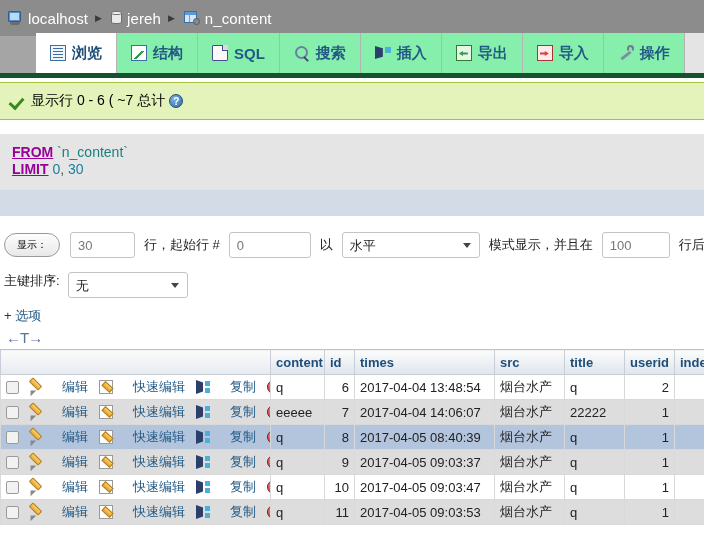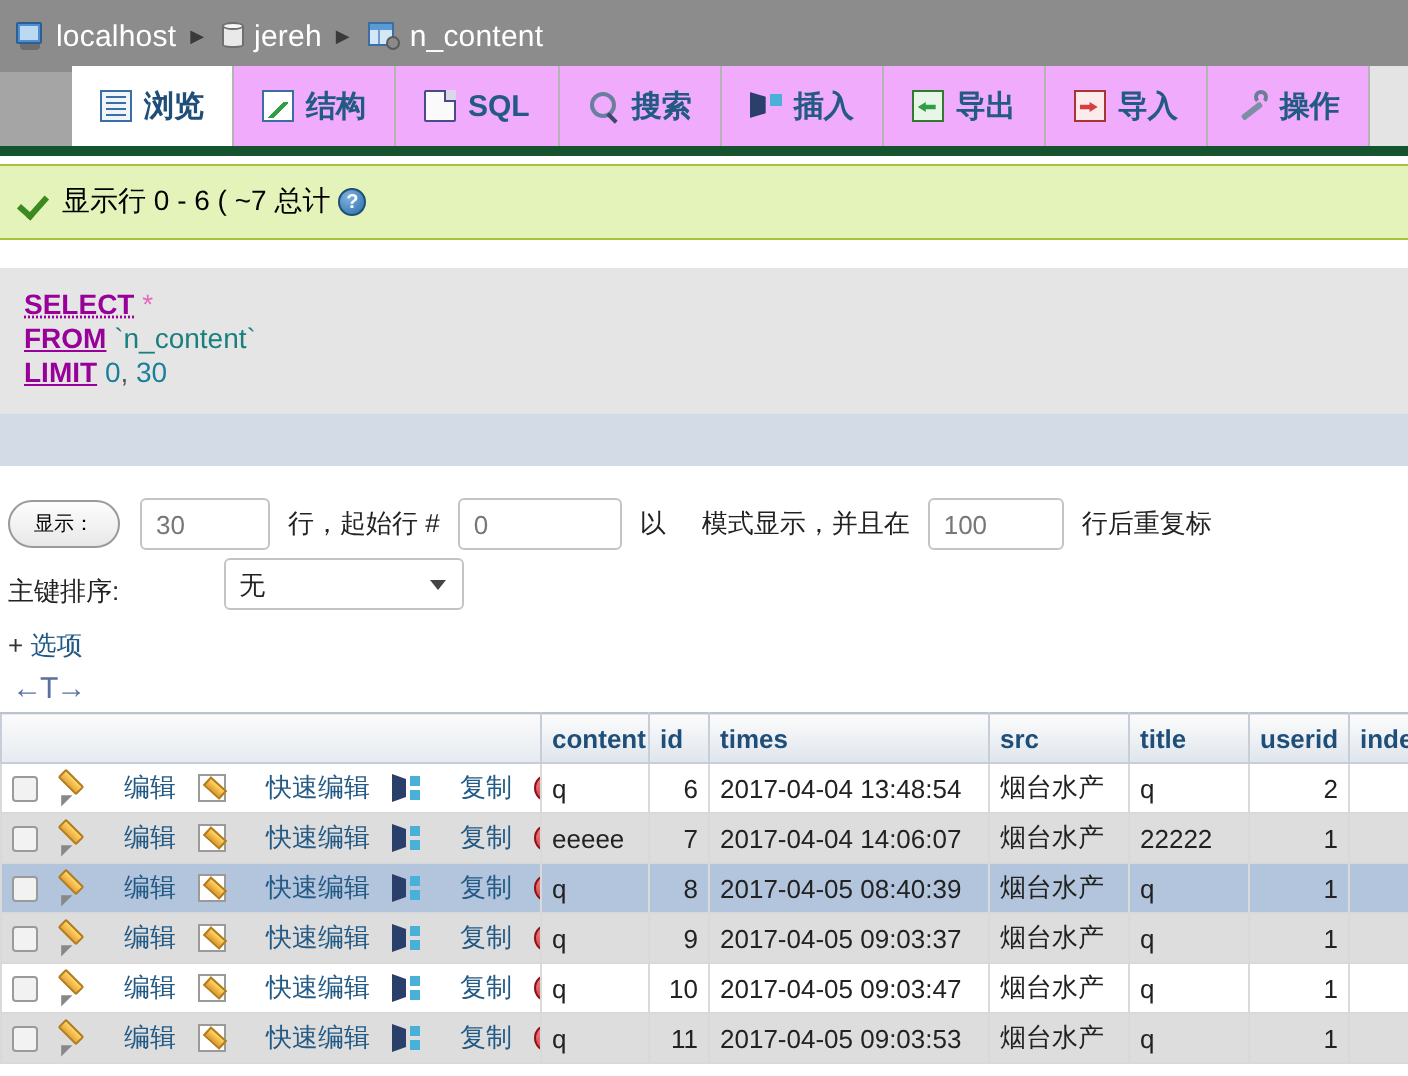--- a/index.html
+++ b/index.html
@@ -86,21 +86,21 @@
     align-items: flex-end;
     border-bottom: 5px solid #14532d;
     padding-left: 36px;
   }
   .tab {
     height: 40px;
     display: flex;
     align-items: center;
     gap: 6px;
     padding: 0 14px;
-    background: #f0abfc;
+    background: #86efac;
     border-right: 1px solid #b4b4b4;
     color: #235a85;
     font-size: 15px;
     font-weight: bold;
     cursor: pointer;
     position: relative;
   }
   .tab.active {
     background: #ffffff;
     color: #1f4e79;
@@ -270,21 +270,21 @@
   }
   .selwrap { position: relative; display: inline-block; }
   .selwrap:after {
     content: "";
     position: absolute; right: 9px; top: 11px;
     border-left: 4px solid transparent;
     border-right: 4px solid transparent;
     border-top: 5px solid #444;
     pointer-events: none;
   }
-  .ctl-row2 { display: flex; align-items: flex-end; margin-top: 4px; gap: 44px; }
+  .ctl-row2 { display: flex; align-items: flex-start; margin-top: 14px; }
   .sel-sort { width: 120px; }
   .opt-link {
     margin-top: 9px;
     color: #235a85;
     font-size: 13px;
     cursor: pointer;
   }
   .opt-link .plus { color: #333; }
 
   
@@ -465,44 +465,45 @@
 </div>
 
 <div class="status">
   <span class="check-ok"></span>
   <span>显示行 0 - 6 ( ~7 总计</span>
   <span class="help-q">?</span>
 </div>
 
 <div class="sqlwrap">
   <div class="sqlbox">
-    <div>
-      <span class="kw kw-u">SELECT</span>
-      <span class="star">*</span>
-    </div>
     <div>
       <span class="kw">FROM</span>
       <span class="tbl">`n_content`</span>
     </div>
     <div>
       <span class="kw">LIMIT</span>
       <span class="num">0</span><span class="punc">,</span>
       <span class="num">30</span>
     </div>
   </div>
   <div class="sqlfoot"></div>
 </div>
 
 <div class="controls">
   <div class="ctl-row">
     <button class="btn-show">显示：</button>
     <input class="inp inp-30" value="30" style="">
     <span class="lbl">行，起始行 #</span>
     <input class="inp inp-0" value="0" style="">
     <span class="lbl">以</span>
+    <span class="selwrap">
+      <select class="sel">
+        <option>水平</option>
+      </select>
+    </span>
     <span class="lbl">模式显示，并且在</span>
     <input class="inp inp-100" value="100" style="">
     <span class="lbl">行后重复标</span>
   </div>
 
   <div class="ctl-row2">
     <span style="margin-right:8px;">主键排序:</span>
     <span class="selwrap">
       <select class="sel sel-sort">
         <option>无</option>

